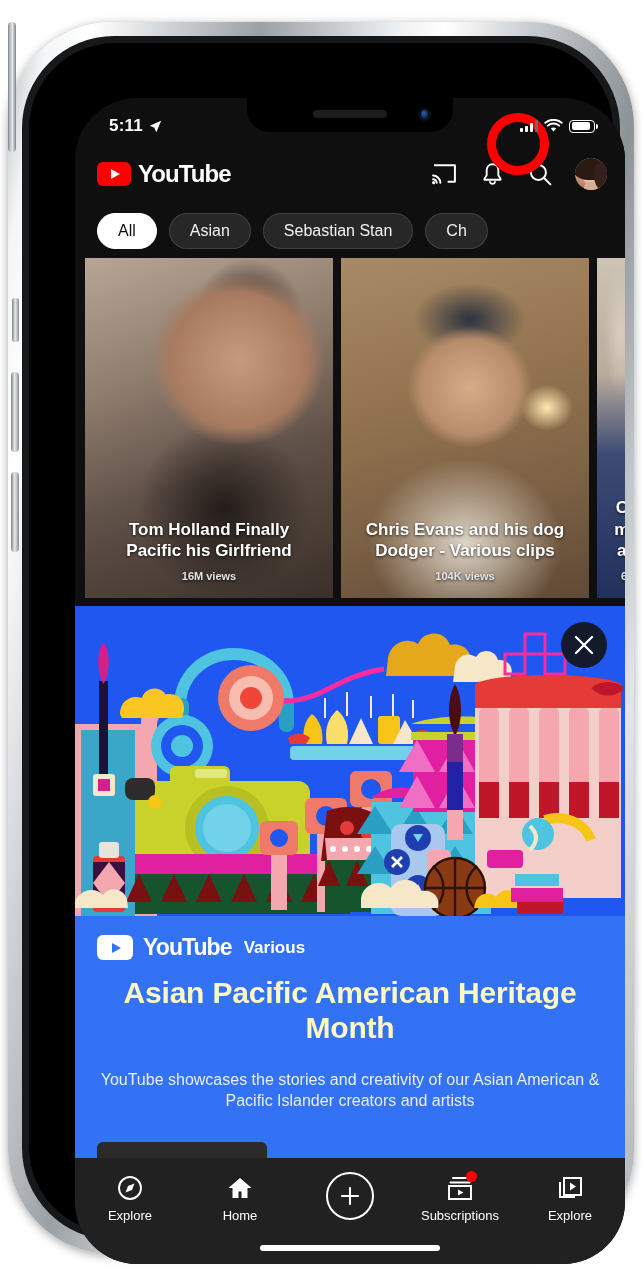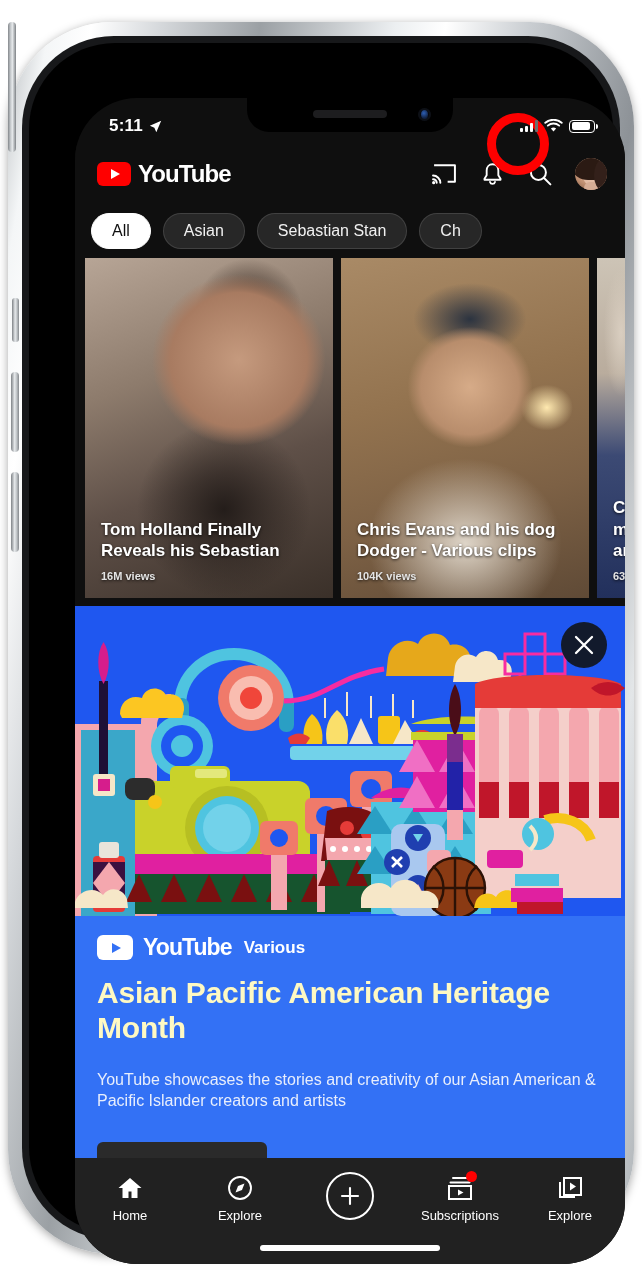--- a/index.html
+++ b/index.html
@@ -14,21 +14,21 @@
   
   .phone-outer{
     position:absolute; left:8px; top:22px; width:626px; height:1232px;
     border-radius:104px;
     background:linear-gradient(100deg,#b9bdc0 0%,#f4f6f7 5%,#ffffff 10%,#d6d9dc 18%,
       #9ba0a4 30%,#eceff1 46%,#ffffff 52%,#c9cdd1 62%,#8d9297 76%,#e3e6e8 88%,#aeb3b7 100%);
     box-shadow:0 2px 10px rgba(0,0,0,.35);
   }
   .phone-mid{
     position:absolute; left:14px; top:14px; right:14px; bottom:14px;
-    border-radius:92px; background:#17181a;
+    border-radius:92px; background:#17181a;text-align:center;
   }
   .phone-bezel{
     position:absolute; left:7px; top:7px; right:7px; bottom:7px;
     border-radius:86px; background:#000;
   }
   .screen{
     position:absolute; left:46px; top:55px; width:550px; height:1166px;
     border-radius:62px; overflow:hidden; background:#0f0f0f;
   }
   
@@ -108,21 +108,21 @@
 
   
   .search-ring{
     position:absolute; left:412px; top:15px; width:62px; height:62px;
     border:9px solid #fe0000; border-radius:50%; z-index:25; pointer-events:none;
   }
 
   
   .chips{
     position:absolute; top:106px; left:0; width:100%; height:54px;
-    display:flex; align-items:center; gap:12px; padding-left:16px;
+    display:flex; align-items:center; gap:12px; padding-left:22px;
     background:#0f0f0f; overflow:hidden; z-index:15;
   }
   .chip{
     flex:0 0 auto; height:36px; padding:0 20px; border-radius:18px;
     background:#272727; color:#f1f1f1; font-size:16px;
     display:flex; align-items:center; white-space:nowrap;
     border:1px solid rgba(255,255,255,.12);
   }
   .chip.active{ background:#ffffff; color:#0f0f0f; border-color:#fff; font-weight:400; }
 
@@ -285,21 +285,21 @@
             <div class="chip active">All</div>
             <div class="chip">Asian</div>
             <div class="chip">Sebastian Stan</div>
             <div class="chip">Ch</div>
           </div>
 
           <div class="vid-row">
             <div class="vcard">
               <div class="thumb th1"></div>
               <div class="vmeta">
-                <div class="vtitle">Tom Holland Finally Reveals his Sebastian</div>
+                <div class="vtitle">Tom Holland Finally Pacific his Girlfriend</div>
                 <div class="vviews">16M views</div>
               </div>
             </div>
             <div class="vcard">
               <div class="thumb th2"></div>
               <div class="vmeta">
                 <div class="vtitle">Chris Evans and his dog Dodger - Various clips</div>
                 <div class="vviews">104K views</div>
               </div>
             </div>
@@ -505,34 +505,34 @@
               </div>
               <div class="promo-title">Asian Pacific American Heritage Month</div>
               <div class="promo-sub">YouTube showcases the stories and creativity of our Asian American &amp; Pacific Islander creators and artists</div>
             </div>
             <div class="promo-cta"></div>
           </div>
 
           <div class="tabbar">
             <div class="tab">
               <div class="tab-ico">
-                <svg width="26" height="24" viewBox="0 0 26 24">
-                  <path d="M13 2 1.5 12h4v10h6v-6.5h3V22h6V12h4z" fill="#fff"></path>
-                </svg>
-              </div>
-              <div class="tab-label">Home</div>
-            </div>
-            <div class="tab">
-              <div class="tab-ico">
                 <svg width="26" height="26" viewBox="0 0 26 26">
                   <circle cx="13" cy="13" r="11" stroke="#fff" stroke-width="1.9" fill="none"></circle>
                   <path d="M17.5 8.5 11 11 8.5 17.5 15 15z" fill="#fff"></path>
                 </svg>
               </div>
               <div class="tab-label">Explore</div>
+            </div>
+            <div class="tab">
+              <div class="tab-ico">
+                <svg width="26" height="24" viewBox="0 0 26 24">
+                  <path d="M13 2 1.5 12h4v10h6v-6.5h3V22h6V12h4z" fill="#fff"></path>
+                </svg>
+              </div>
+              <div class="tab-label">Home</div>
             </div>
             <div class="tab">
               <div class="create-btn">
                 <svg width="24" height="24" viewBox="0 0 24 24">
                   <path d="M12 4v16M4 12h16" stroke="#fff" stroke-width="2.1" stroke-linecap="round"></path>
                 </svg>
               </div>
               <div class="tab-label"></div>
             </div>
             <div class="tab">

